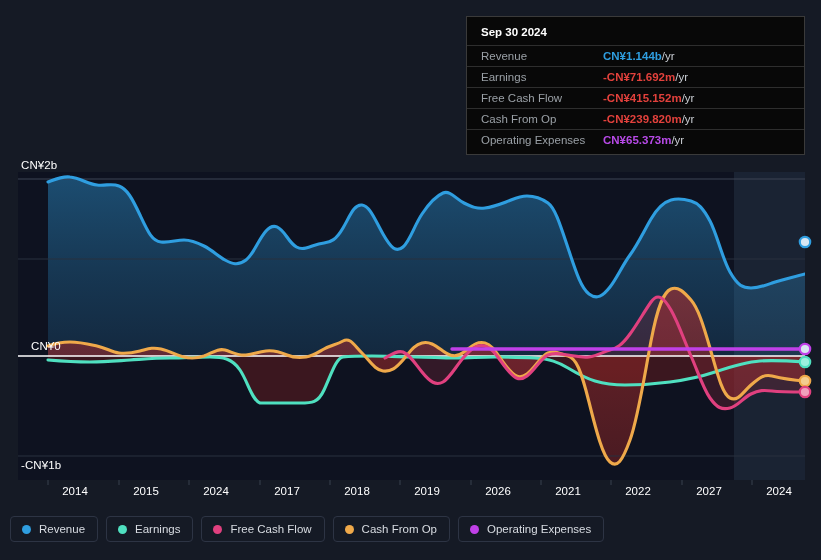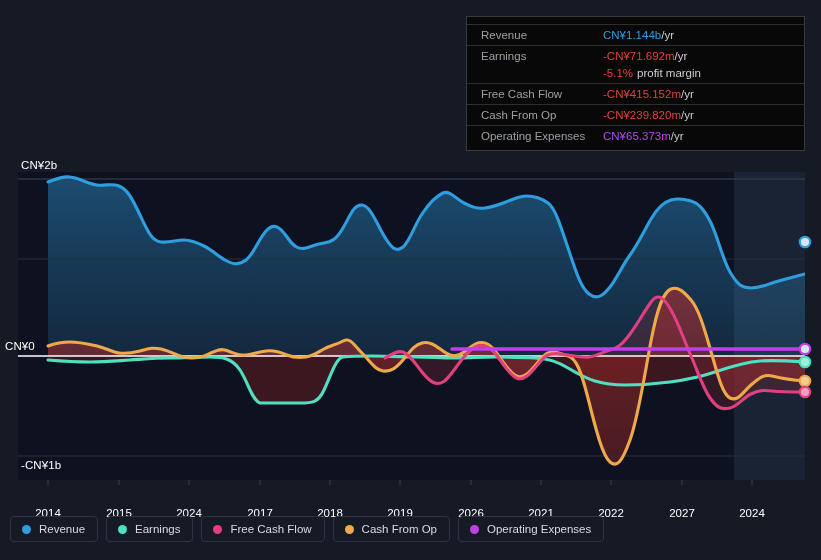--- a/index.html
+++ b/index.html
@@ -26,31 +26,32 @@
 
   
   .y-label {
     position: absolute;
     color: #ffffff;
     font-size: 11.5px;
     letter-spacing: 0.1px;
     white-space: nowrap;
   }
   #y-label-top   { left: 21px; top: 159px; }
-  #y-label-zero  { left: 5px; top: 340px; }
+  #y-label-zero  { left: 31px; top: 340px; }
   #y-label-bottom{ left: 21px; top: 459px; text-align: center; }
 
   
   .x-label {
     position: absolute;
-    top: 507px;
+    top: 485px;
     color: #ffffff;
     font-size: 11.5px;
     transform: translateX(-50%);
     white-space: nowrap;
+    margin-left: 27px;
   }
 
   
   #info-card {
     position: absolute;
     left: 466px; top: 16px;
     width: 339px;
     background: #080808;
     border: 1px solid #3a3a3a;
     padding: 7px 0 4px 0;
@@ -68,21 +69,21 @@
     padding: 4px 14px 4px 14px;
     border-top: 1px solid #2e2e2e;
     font-size: 11.5px;
   }
   .info-row.no-rule { border-top: none; padding-top: 1px; }
   .info-label {
     color: #9aa0a6;
     width: 122px;
     flex: 0 0 122px;
   }
-  .info-value { font-weight: normal; white-space: nowrap; }
+  .info-value { font-weight: bold; white-space: nowrap; }
   .info-unit {
     color: #c9cdd3;
     font-weight: normal;
   }
   .info-sub {
     color: #c9cdd3;
     font-weight: normal;
     margin-left: 4px;
   }
 
@@ -273,38 +274,34 @@
     <div class="x-label" style="left:330px">2018</div>
     <div class="x-label" style="left:400px">2019</div>
     <div class="x-label" style="left:471px">2026</div>
     <div class="x-label" style="left:541px">2021</div>
     <div class="x-label" style="left:611px">2022</div>
     <div class="x-label" style="left:682px">2027</div>
     <div class="x-label" style="left:752px">2024</div>
   </div>
 
   <div id="info-card">
+    <div id="info-card-date">Sep 30 2024</div>
 
     <div class="info-row">
       <span class="info-label">Revenue</span>
       <span class="info-value" style="color:#2f9ee0">CN¥1.144b</span>
       <span class="info-unit">/yr</span>
     </div>
 
     <div class="info-row">
       <span class="info-label">Earnings</span>
       <span class="info-value" style="color:#e2413c">-CN¥71.692m</span>
       <span class="info-unit">/yr</span>
     </div>
 
-    <div class="info-row no-rule">
-      <span class="info-label"></span>
-      <span class="info-value" style="color:#e2413c">-5.1%</span>
-      <span class="info-sub">profit margin</span>
-    </div>
 
     <div class="info-row">
       <span class="info-label">Free Cash Flow</span>
       <span class="info-value" style="color:#e2413c">-CN¥415.152m</span>
       <span class="info-unit">/yr</span>
     </div>
 
     <div class="info-row">
       <span class="info-label">Cash From Op</span>
       <span class="info-value" style="color:#e2413c">-CN¥239.820m</span>

